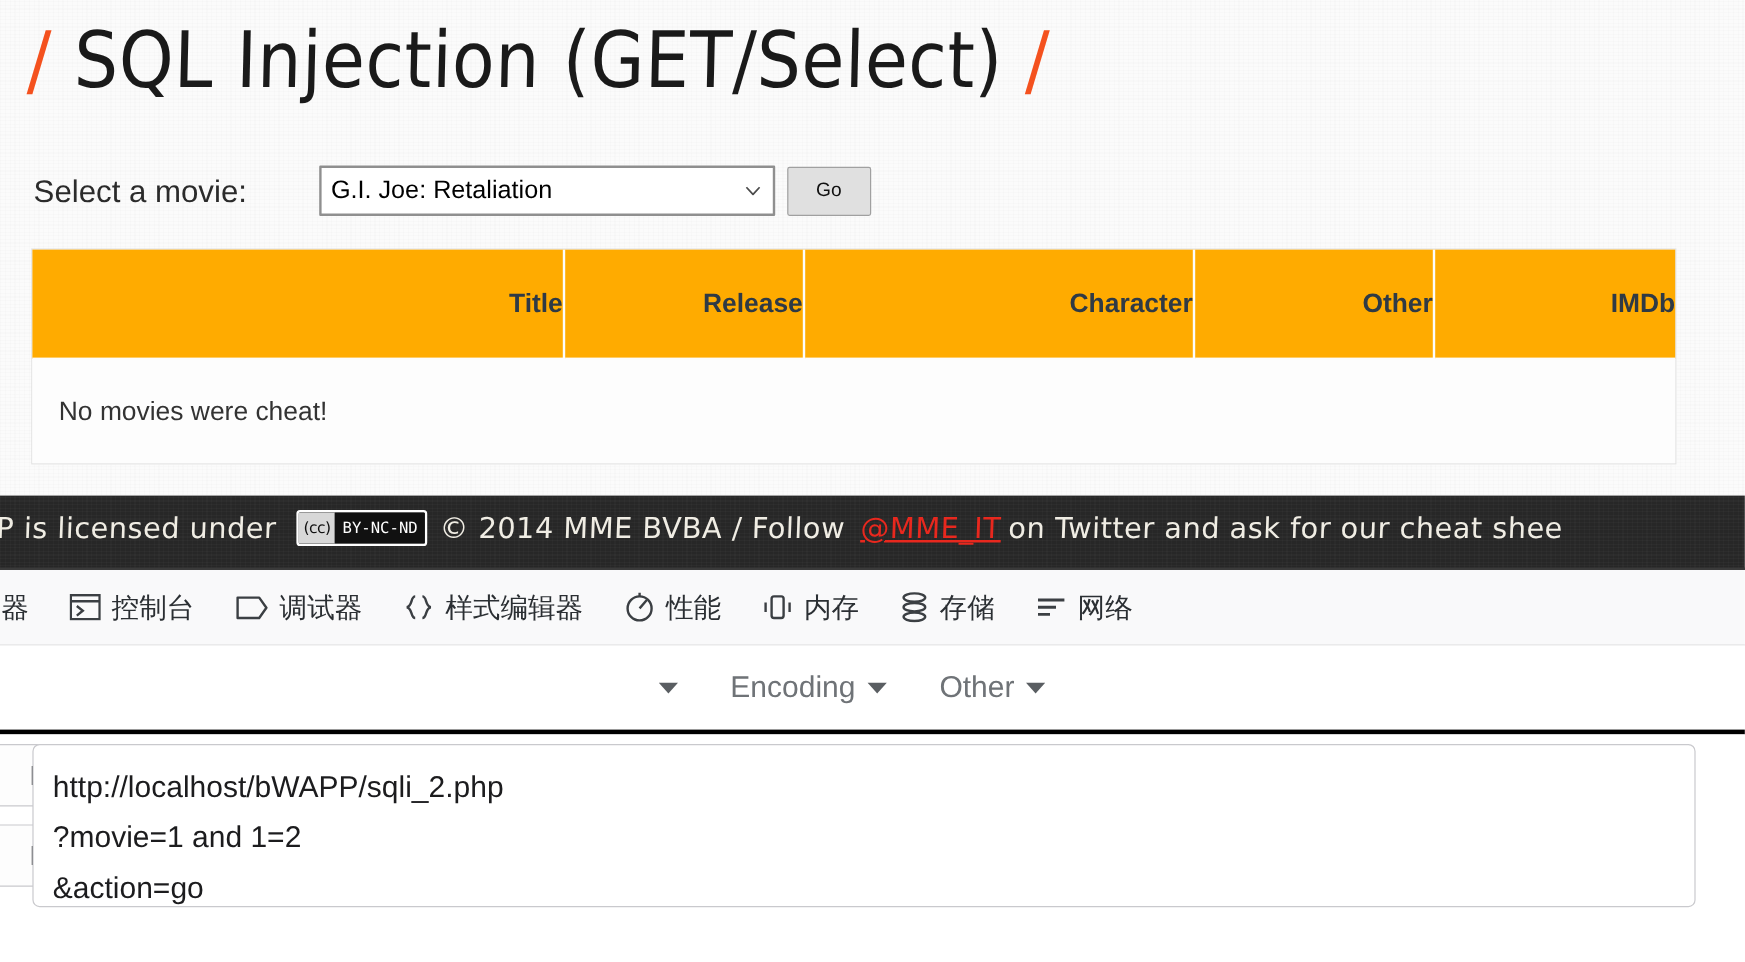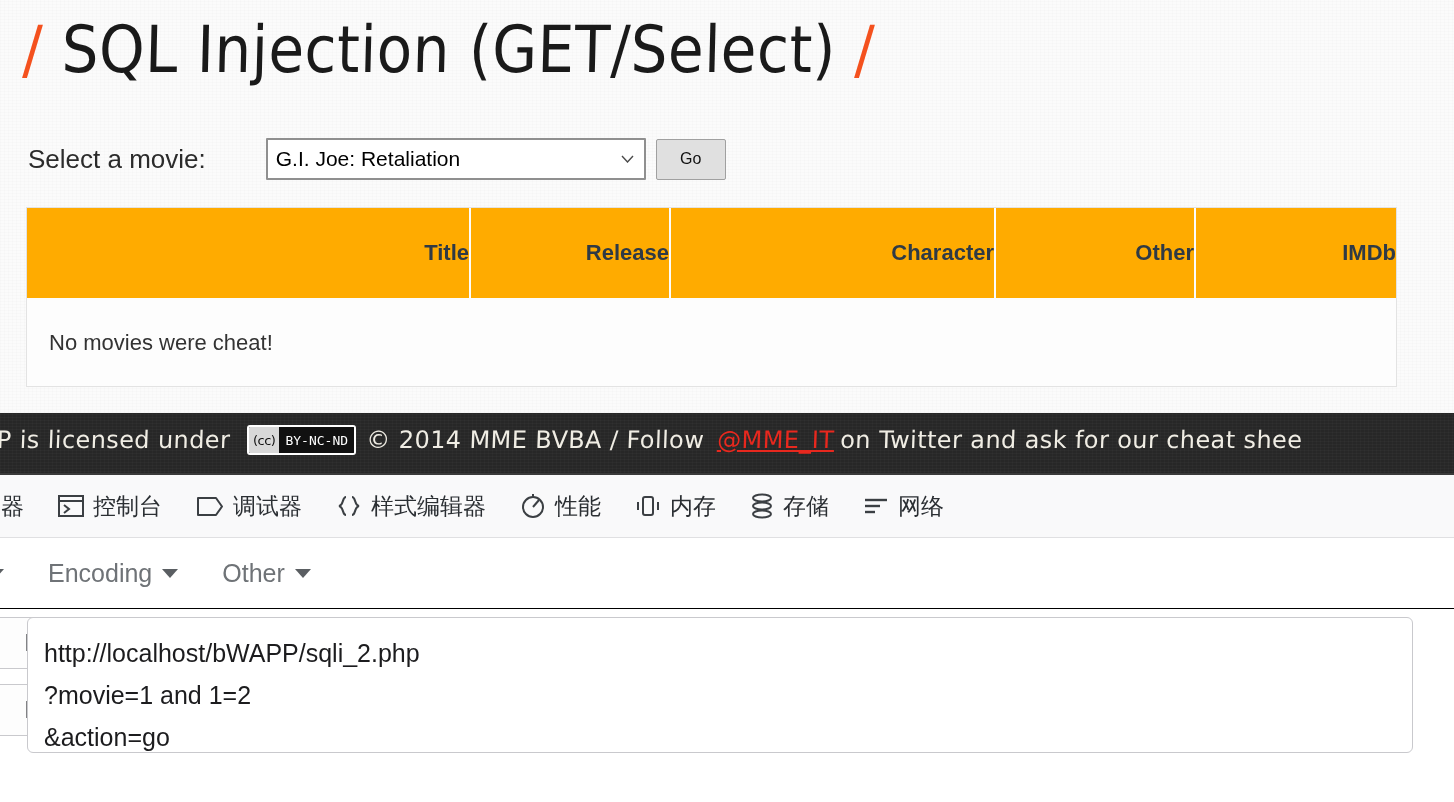--- a/index.html
+++ b/index.html
@@ -258,24 +258,25 @@
     background: radial-gradient(circle at 35% 30%, #4aa833 0%, #2f8a22 45%, #145c0d 100%);
     display: inline-block;
     box-shadow: inset -2px -2px 3px rgba(0,0,0,0.35);
   }
 
   
   .hb-menubar {
     position: relative;
     height: 70px;
     background: #ffffff;
-    border-bottom: 1px solid #000000;
-    display: flex;
-    align-items: center;
-    overflow: hidden;
+    border-bottom: 4px solid #000000;
+    display: flex;
+    align-items: center;
+    overflow: hidden;
+    justify-content: center;
   }
   .hb-menu {
     display: flex;
     align-items: center;
     gap: 10px;
     font-size: 25px;
     color: #6f7377;
     padding: 0 22px;
     cursor: pointer;
     white-space: nowrap;

